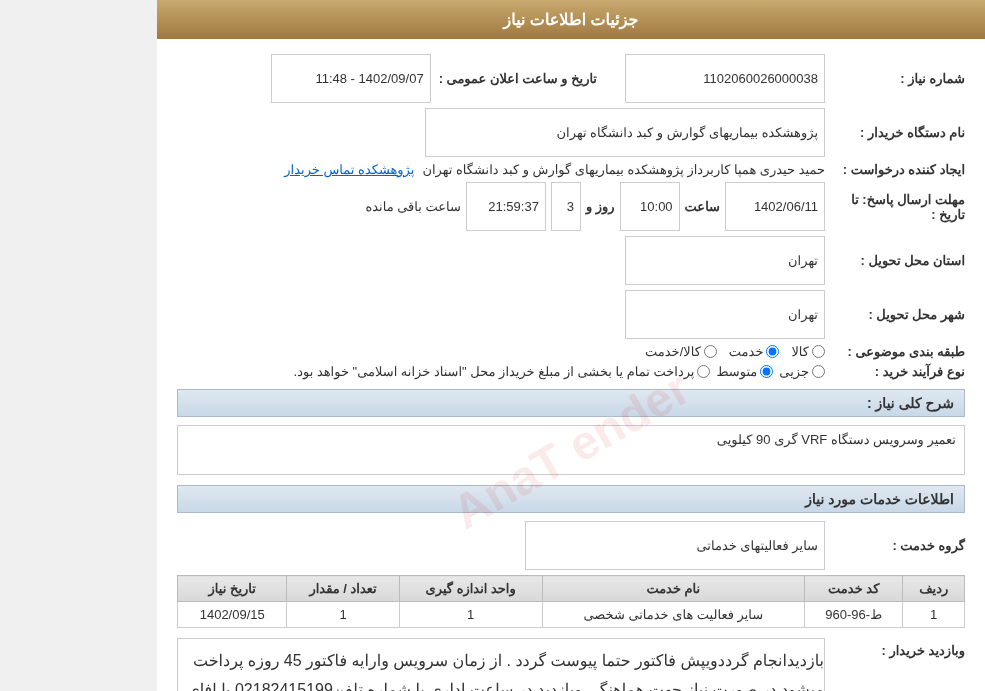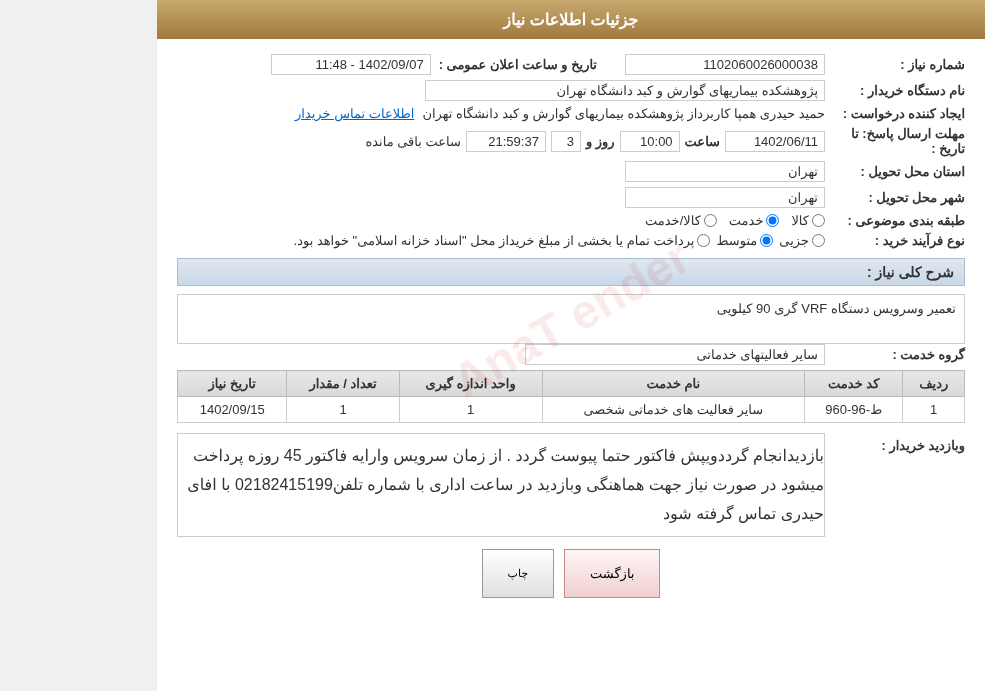--- a/index.html
+++ b/index.html
@@ -140,21 +140,21 @@
       width: 140px;
       flex-shrink: 0;
       padding-left: 8px;
     }
     .info-value {
       flex: 1;
     }
     .inline-box {
       border: 1px solid #ccc;
       background: #fff;
-      padding: 2px 6px;
+      padding: 16px 6px;
       display: inline-block;
       min-width: 60px;
       min-height: 20px;
     }
     .countdown-row {
       display: flex;
       align-items: center;
       gap: 5px;
       flex-wrap: nowrap;
     }
@@ -191,21 +191,21 @@
       <div class="info-value">
         <div class="inline-box" style="min-width:400px;">پژوهشکده بیماریهای گوارش و کبد دانشگاه تهران</div>
       </div>
     </div>
 
     <div class="info-row">
       <div class="info-label">ایجاد کننده درخواست :</div>
       <div class="info-value">
         <div style="display:flex; align-items:center; gap:8px;">
           <span>حمید حیدری همپا کاربرداز پژوهشکده بیماریهای گوارش و کبد دانشگاه تهران</span>
-          <span class="blue-link">اطلاعات تماس خریدار</span>
+          <span class="blue-link">پژوهشکده تماس خریدار</span>
         </div>
       </div>
     </div>
 
     <div class="info-row">
       <div class="info-label">مهلت ارسال پاسخ: تا تاریخ :</div>
       <div class="info-value">
         <div class="countdown-row">
           <div class="inline-box" style="min-width:100px;">1402/06/11</div>
           <span style="font-weight:bold;">ساعت</span>
@@ -273,20 +273,23 @@
     </div>
 
     <div class="section-divider">
       <span>شرح کلی نیاز :</span>
     </div>
     <div class="watermark-area" style="position:relative;">
       <div class="watermark">AnaT ender</div>
       <div class="sharh-box">تعمیر وسرویس دستگاه VRF گری 90 کیلویی</div>
     </div>
 
+    <div class="section-divider">
+      <span>اطلاعات خدمات مورد نیاز</span>
+    </div>
 
     <div class="info-row">
       <div class="info-label">گروه خدمت :</div>
       <div class="info-value">
         <div class="inline-box" style="min-width:300px;">سایر فعالیتهای خدماتی</div>
       </div>
     </div>
 
     <table class="services-table">
       <thead>

